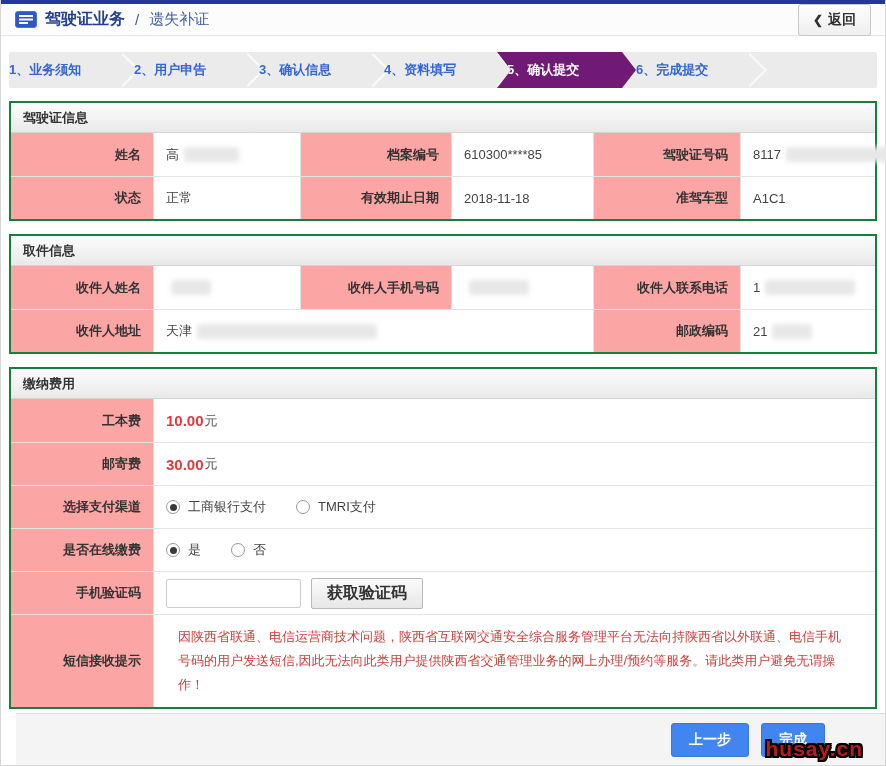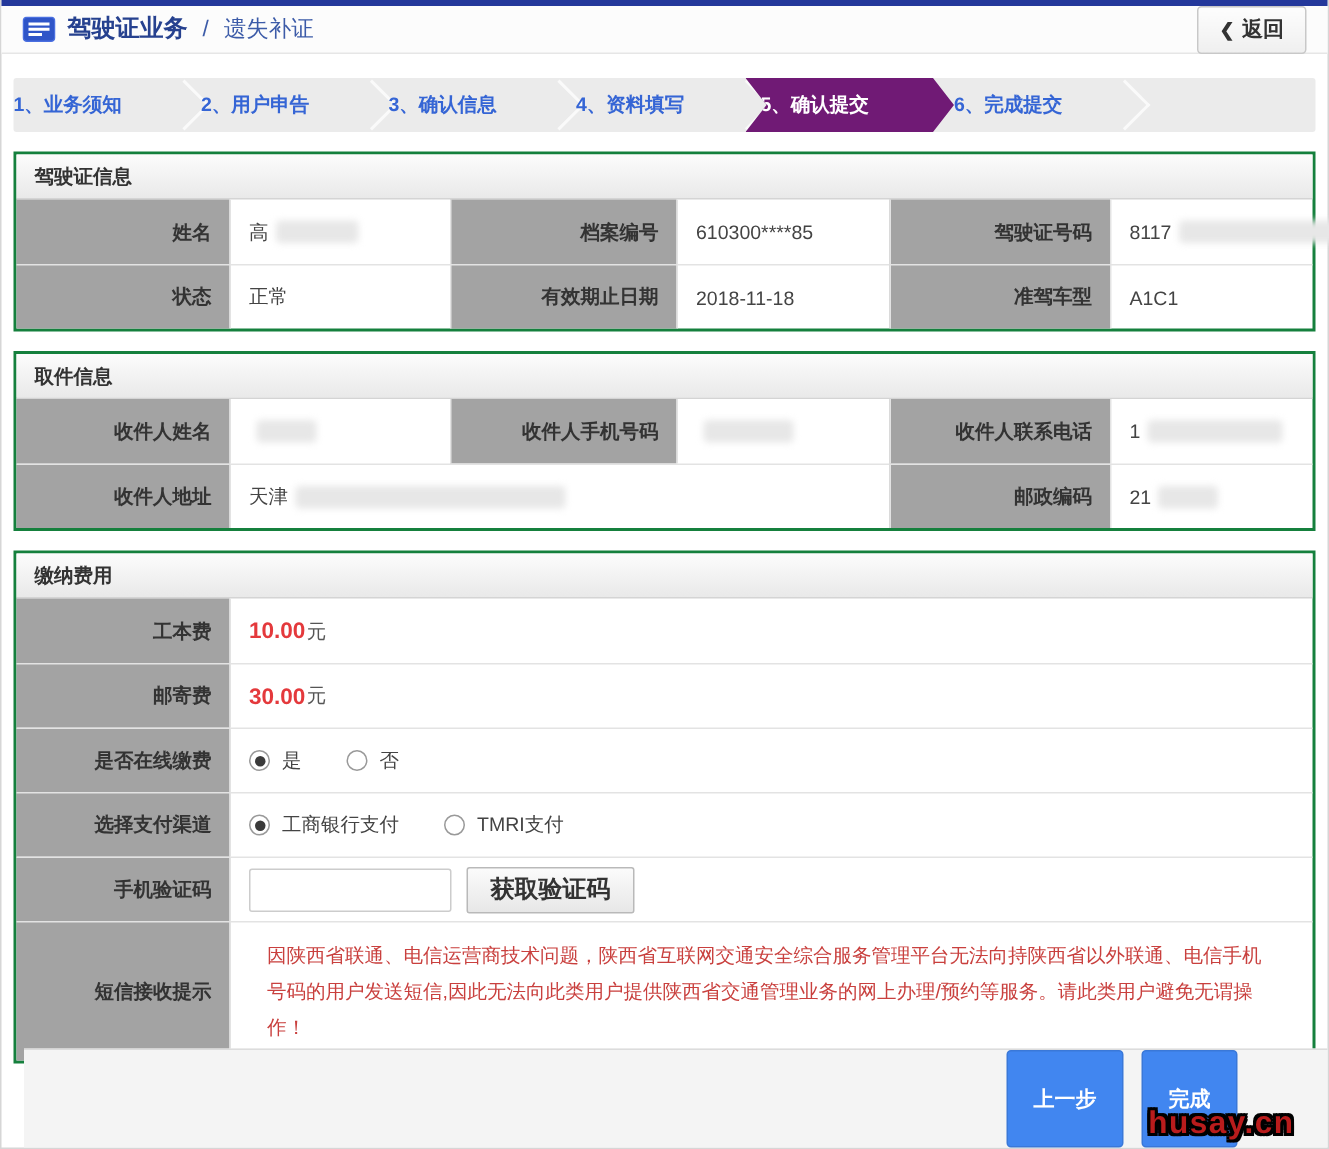--- a/index.html
+++ b/index.html
@@ -23,42 +23,42 @@
   .tab-filler { flex:1; }
 
   .section { margin:13px 8px 0; border:2px solid #15803d; }
   .section-header { height:30px; line-height:29px; padding:0 12px; font-weight:bold; color:#333; background:linear-gradient(#fcfcfc,#e9e9e9); border-bottom:1px solid #d4d4d4; }
   .grid { display:grid; }
   .cols6 { grid-template-columns:142px 147px 151px 142px 147px 1fr; }
   .cols4 { grid-template-columns:142px 440px 147px 1fr; }
   .cols2 { grid-template-columns:142px 1fr; }
   .row + .row .cell { border-top:1px solid #e3e3e3; }
   .cell { display:flex; align-items:center; padding:0 12px; min-height:43px; }
-  .lbl { background:#a3a3a3; justify-content:flex-end; font-weight:bold; color:#333; text-align:right; }
+  .lbl { background:#fca5a5; justify-content:flex-end; font-weight:bold; color:#333; text-align:right; }
   .cell + .cell { border-left:1px solid #e3e3e3; }
   .val { color:#444; }
 
   .blurred { display:inline-block; height:15px; background:#e7e7e7; border-radius:3px; filter:blur(2.5px); vertical-align:middle; margin-left:5px; }
   .w55{width:55px}.w130{width:130px}.w40{width:40px}.w60{width:60px}.w90{width:90px}.w180{width:180px}
 
   .fee-num { color:#e4393c; font-weight:bold; font-size:15px; }
   .fee-unit { color:#555; margin-left:1px; }
 
   .radio-group { display:flex; align-items:center; gap:30px; }
   .radio-opt { display:flex; align-items:center; gap:8px; cursor:pointer; color:#444; }
   .radio-circle { width:14px; height:14px; border:1px solid #999; border-radius:50%; background:#fff; display:inline-flex; align-items:center; justify-content:center; }
   .radio-opt.checked .radio-circle::after { content:''; width:7px; height:7px; border-radius:50%; background:#3a3a3a; }
 
   .code-input { width:135px; height:29px; border:1px solid #ccc; border-radius:2px; margin-right:10px; padding:0 6px; font-size:13px; }
   .code-btn { height:31px; padding:0 15px; background:linear-gradient(#fbfbfb,#e7e7e7); border:1px solid #b9b9b9; border-radius:2px; font-weight:bold; font-size:16px; color:#333; cursor:pointer; }
 
   .sms-cell { padding:10px 24px; }
   .sms-text { color:#c9403e; line-height:24px; }
 
-  .footer { position:absolute; left:15px; right:0; bottom:0; height:66px; background:#f4f4f4; border-top:1px solid #dcdcdc; display:flex; justify-content:flex-end; gap:12px; padding-right:60px; }
+  .footer { position:absolute; left:15px; right:0; bottom:0; height:52px; background:#f4f4f4; border-top:1px solid #dcdcdc; display:flex; align-items:center; justify-content:flex-end; gap:12px; padding-right:60px; }
   .btn-primary { background:#4186f0; border:1px solid #3a78d8; color:#fff; font-size:14px; font-weight:bold; border-radius:3px; padding:7px 17px; cursor:pointer; }
 
   .watermark { position:absolute; right:22px; bottom:4px; font-size:21px; font-weight:bold; color:#b91c1c; letter-spacing:1px; z-index:5;
     text-shadow:-2px -2px 0 #000,2px -2px 0 #000,-2px 2px 0 #000,2px 2px 0 #000,0 -2px 0 #000,0 2px 0 #000,-2px 0 0 #000,2px 0 0 #000;text-align:right; }
 
   .doc-icon { width:22px; height:17px; }
 </style>
 </head>
 <body>
 
@@ -174,46 +174,46 @@
         </div>
     </div>
     <div class="grid cols2 row">
       <div class="cell lbl">邮寄费</div>
       <div class="cell val">
           <span class="fee-num">30.00</span>
           <span class="fee-unit">元</span>
         </div>
     </div>
     <div class="grid cols2 row">
+      <div class="cell lbl">选择支付渠道</div>
+      <div class="cell val radio-group">
+        <span class="radio-opt checked">
+            <span class="radio-circle"></span>
+            <span>工商银行支付</span>
+          </span>
+        <span class="radio-opt">
+            <span class="radio-circle"></span>
+            <span>TMRI支付</span>
+          </span>
+      </div>
+    </div>
+    <div class="grid cols2 row">
       <div class="cell lbl">是否在线缴费</div>
       <div class="cell val radio-group">
         <span class="radio-opt checked">
             <span class="radio-circle"></span>
             <span>是</span>
           </span>
         <span class="radio-opt">
             <span class="radio-circle"></span>
             <span>否</span>
           </span>
       </div>
     </div>
     <div class="grid cols2 row">
-      <div class="cell lbl">选择支付渠道</div>
-      <div class="cell val radio-group">
-        <span class="radio-opt checked">
-            <span class="radio-circle"></span>
-            <span>工商银行支付</span>
-          </span>
-        <span class="radio-opt">
-            <span class="radio-circle"></span>
-            <span>TMRI支付</span>
-          </span>
-      </div>
-    </div>
-    <div class="grid cols2 row">
       <div class="cell lbl">手机验证码</div>
       <div class="cell val">
         <input class="code-input" type="text" value="" style="">
         <button class="code-btn">获取验证码</button>
       </div>
     </div>
     <div class="grid cols2 row">
       <div class="cell lbl">短信接收提示</div>
       <div class="cell val sms-cell">
         <p class="sms-text">因陕西省联通、电信运营商技术问题，陕西省互联网交通安全综合服务管理平台无法向持陕西省以外联通、电信手机号码的用户发送短信,因此无法向此类用户提供陕西省交通管理业务的网上办理/预约等服务。请此类用户避免无谓操作！</p>

